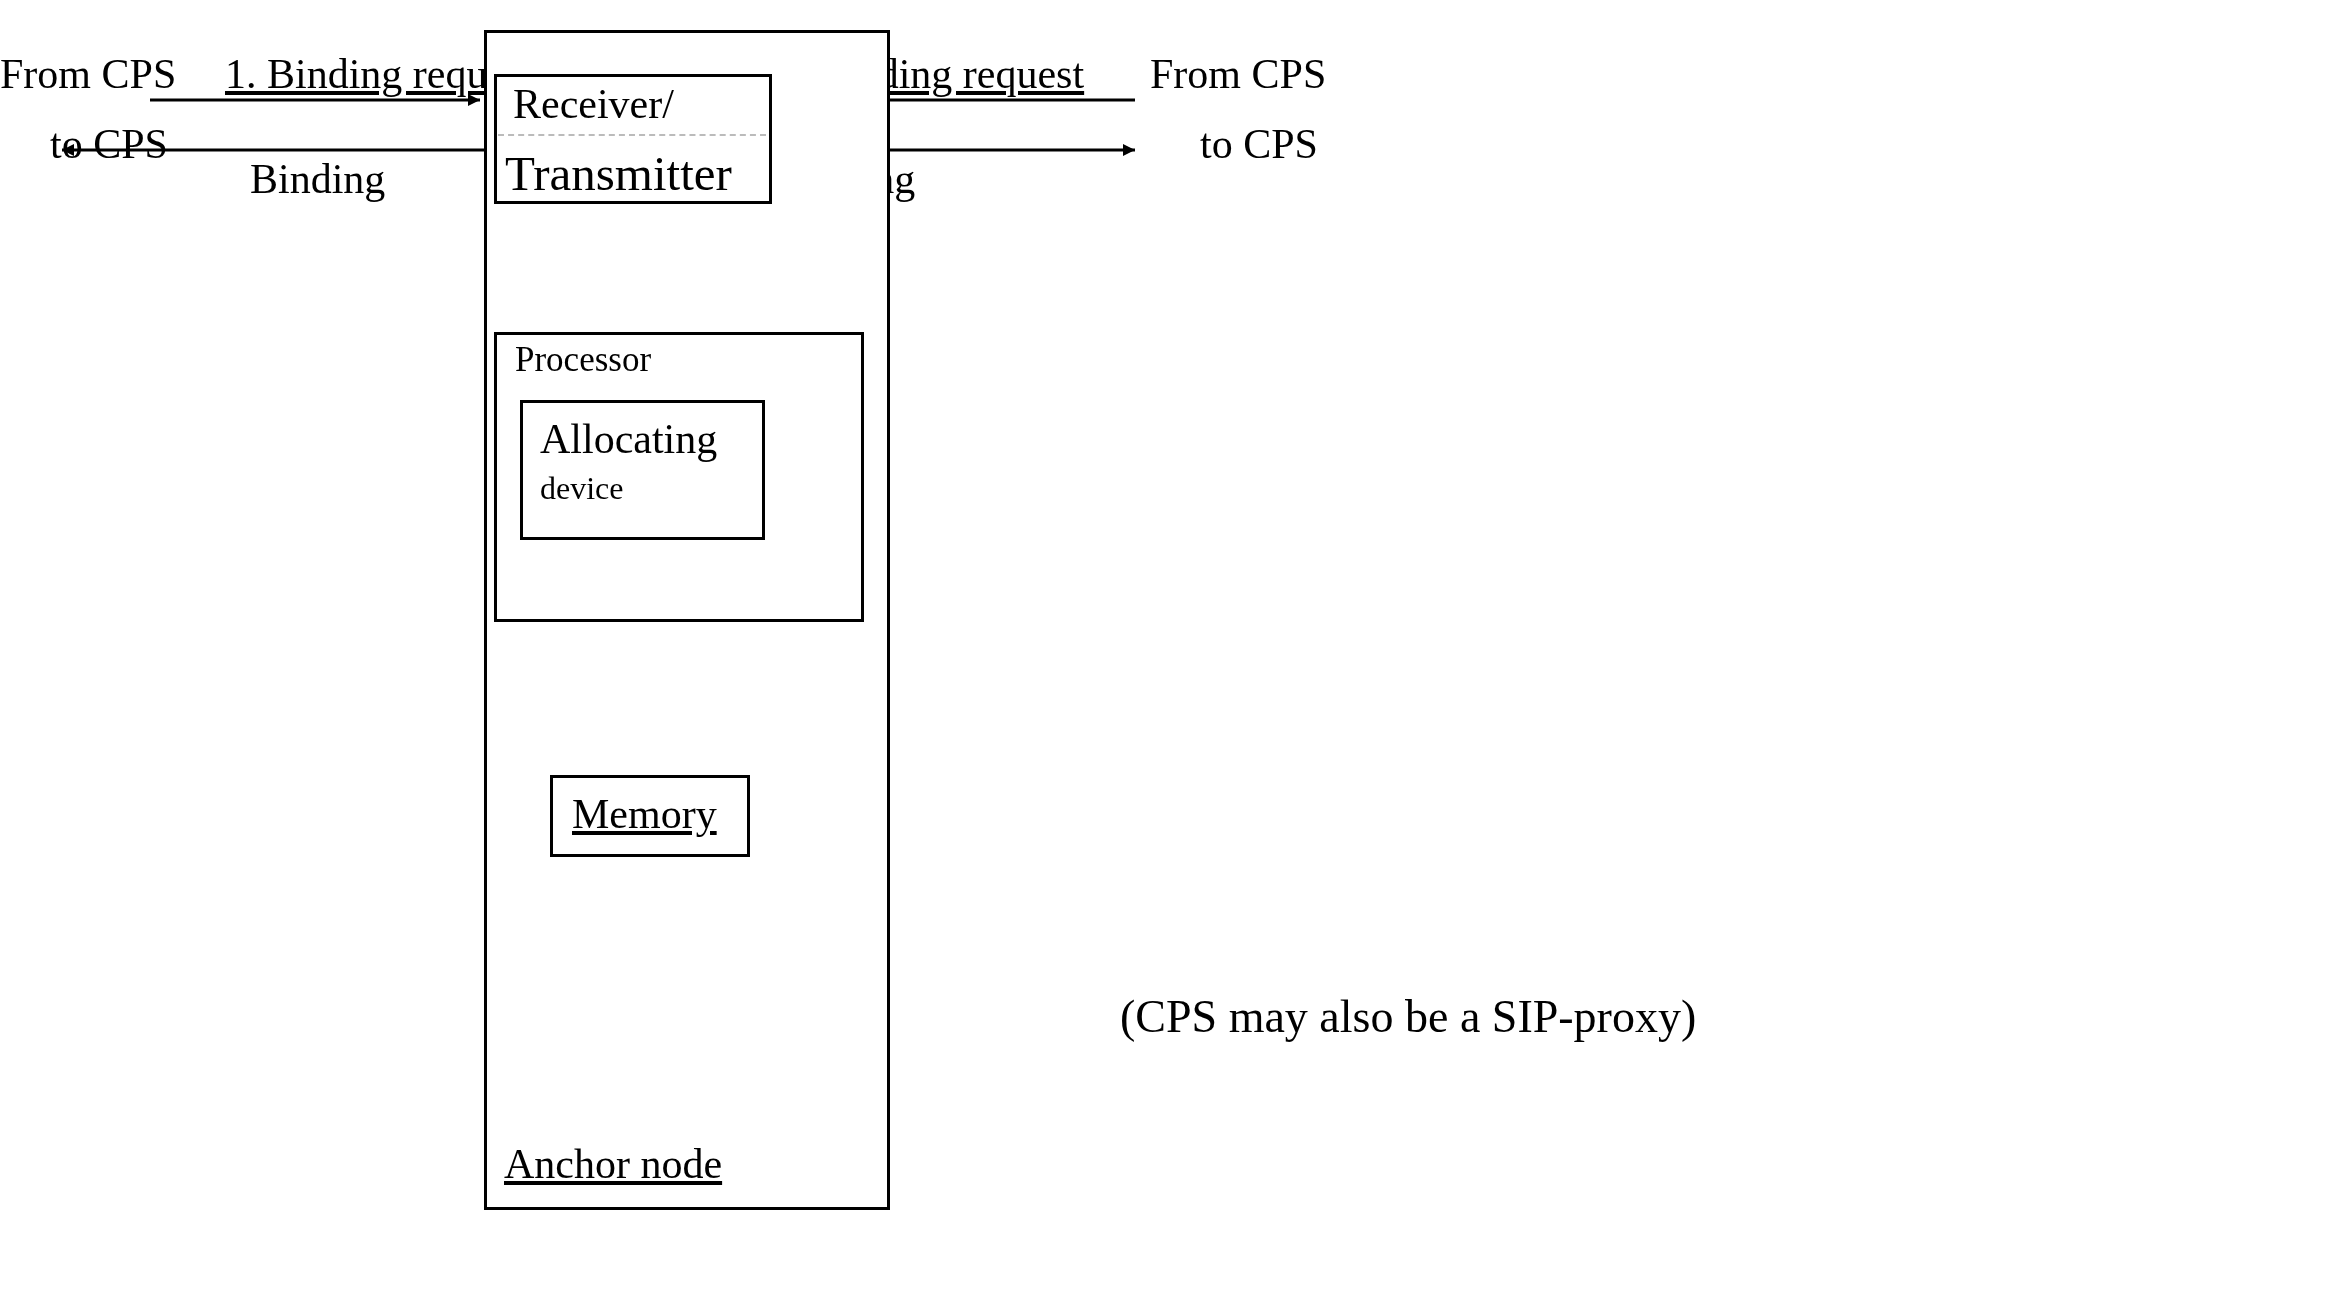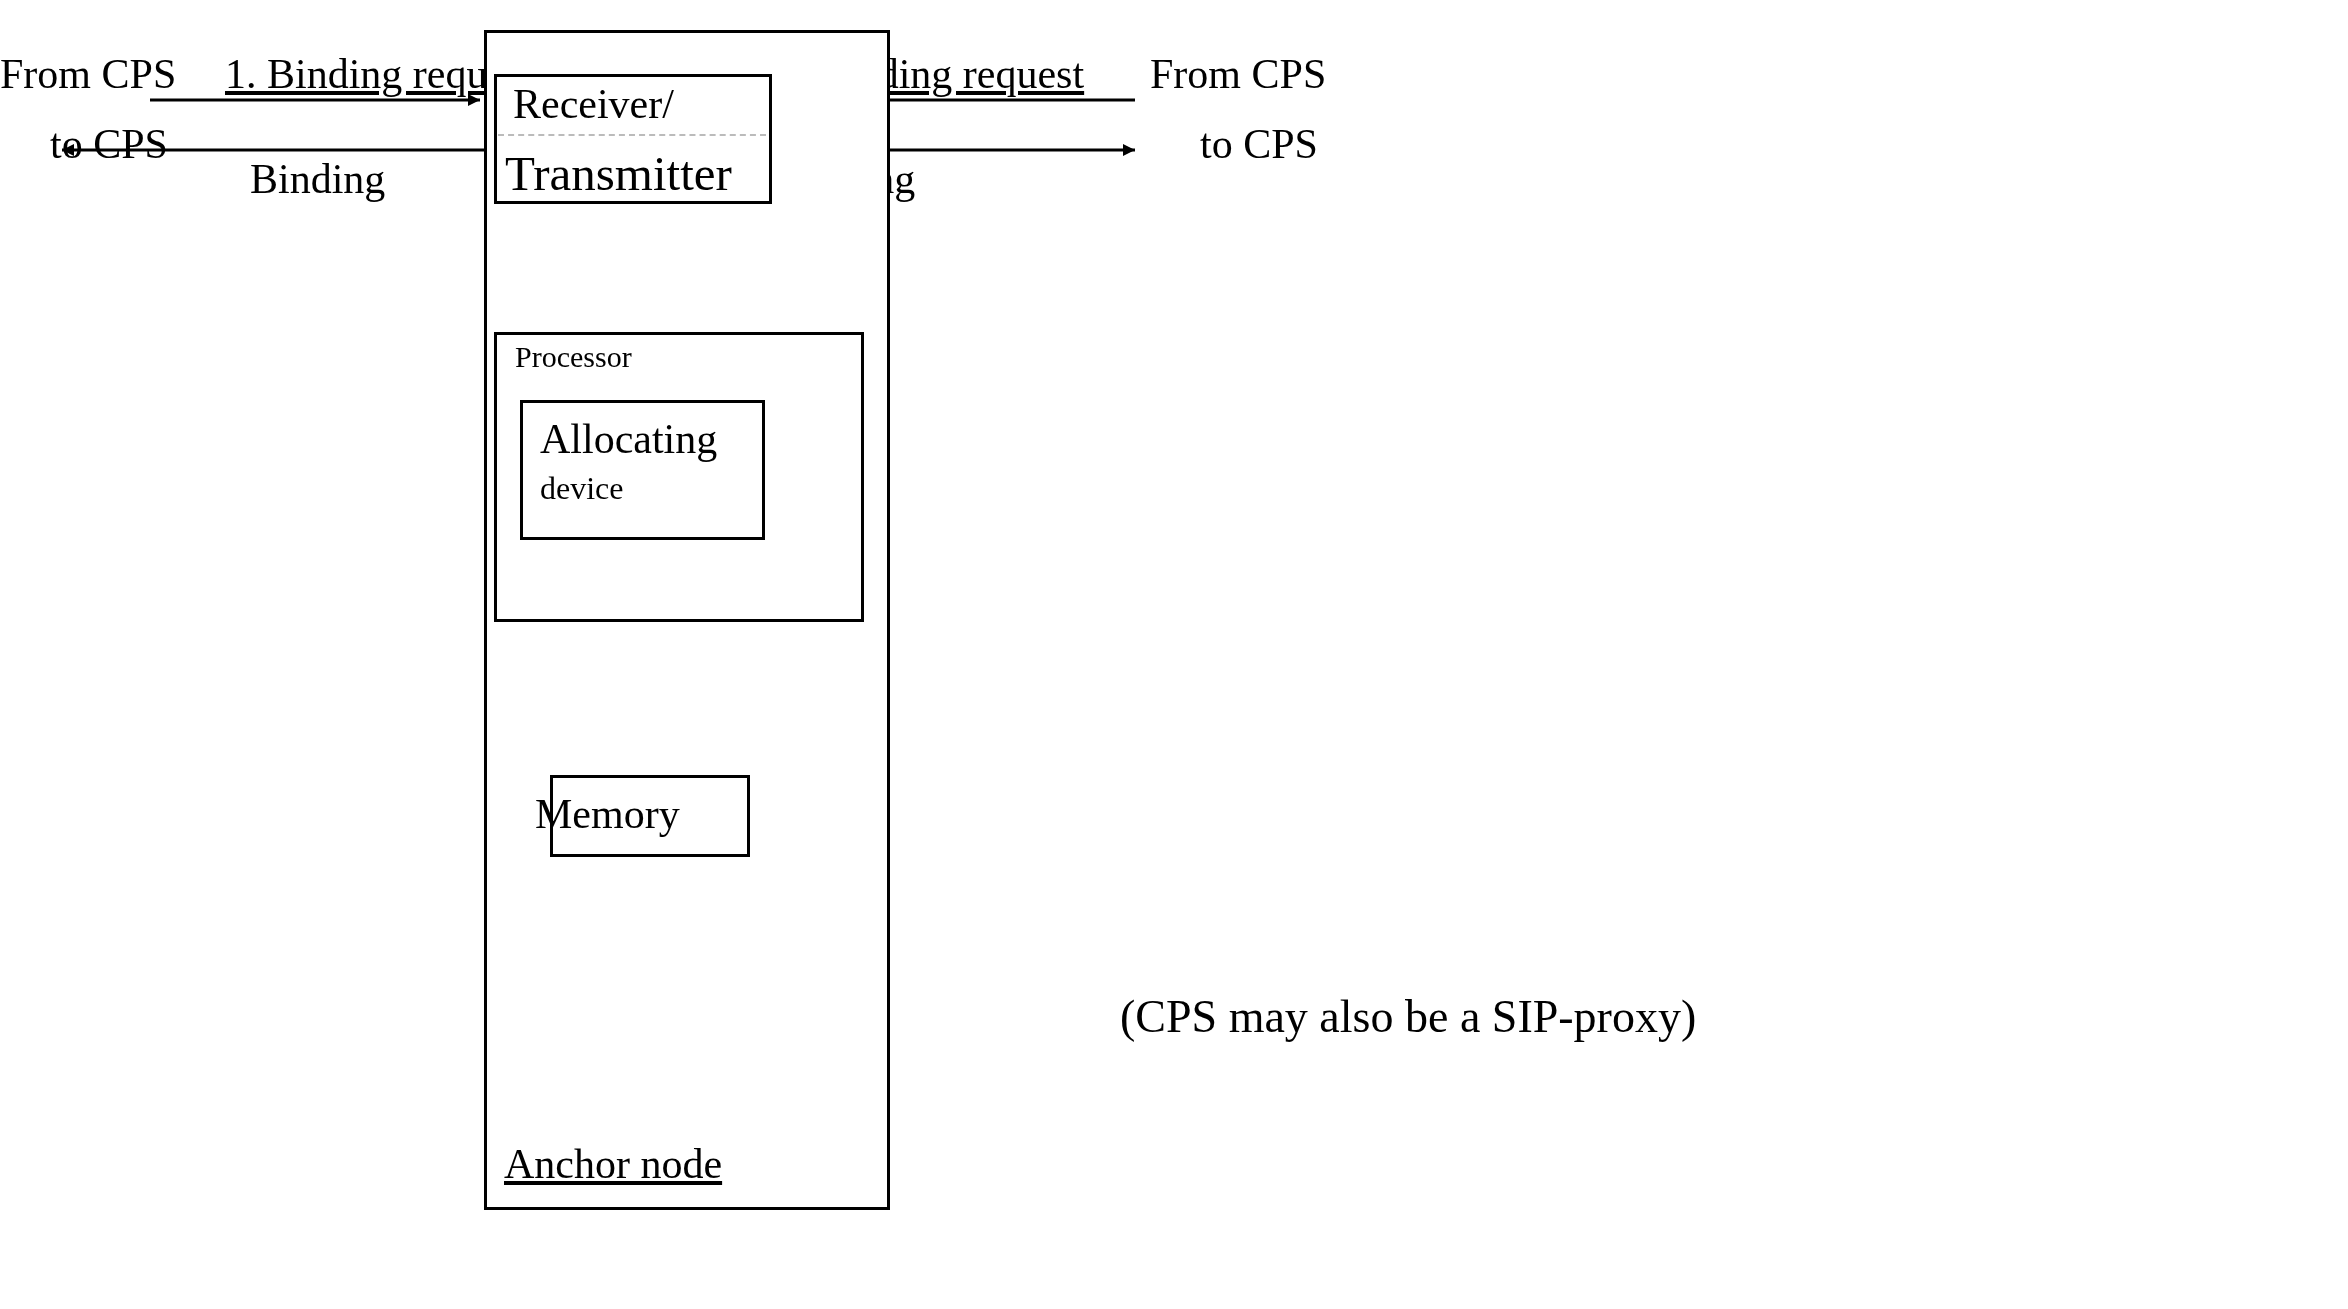--- a/index.html
+++ b/index.html
@@ -63,24 +63,24 @@
 <div class="text" style="left:780px; top:155px; font-size:42px;">Binding</div>
 
 <div class="box" style="left:484px; top:30px; width:406px; height:1180px;"></div>
 
 <div class="box" style="left:494px; top:74px; width:278px; height:130px;"></div>
 <div class="text" style="left:505px; top:80px; font-size:42px;margin-left:8px;">Receiver/</div>
 <div class="dashed-line" style="left:498px; top:134px; width:268px;"></div>
 <div class="text" style="left:505px; top:145px; font-size:49px;">Transmitter</div>
 
 <div class="box" style="left:494px; top:332px; width:370px; height:290px;"></div>
-<div class="text" style="left:515px; top:340px; font-size:30px;">Processor</div>
+<div class="text" style="left:515px; top:340px; font-size:35px;">Processor</div>
 
 <div class="box" style="left:520px; top:400px; width:245px; height:140px;"></div>
 <div class="text" style="left:540px; top:415px; font-size:42px;">Allocating</div>
 <div class="text" style="left:540px; top:470px; font-size:32px;">device</div>
 
 <div class="box" style="left:550px; top:775px; width:200px; height:82px;"></div>
-<div class="text" style="left:535px; top:790px; font-size:42px;">Memory</div>
+<div class="text" style="left:572px; top:790px; font-size:42px;text-decoration:underline;">Memory</div>
 
 <div class="text" style="left:504px; top:1140px; font-size:42px;text-decoration:underline;">Anchor node</div>
 
 <div class="text" style="left:1120px; top:990px; font-size:46px;">(CPS may also be a SIP-proxy)</div>
 
 </body></html>

